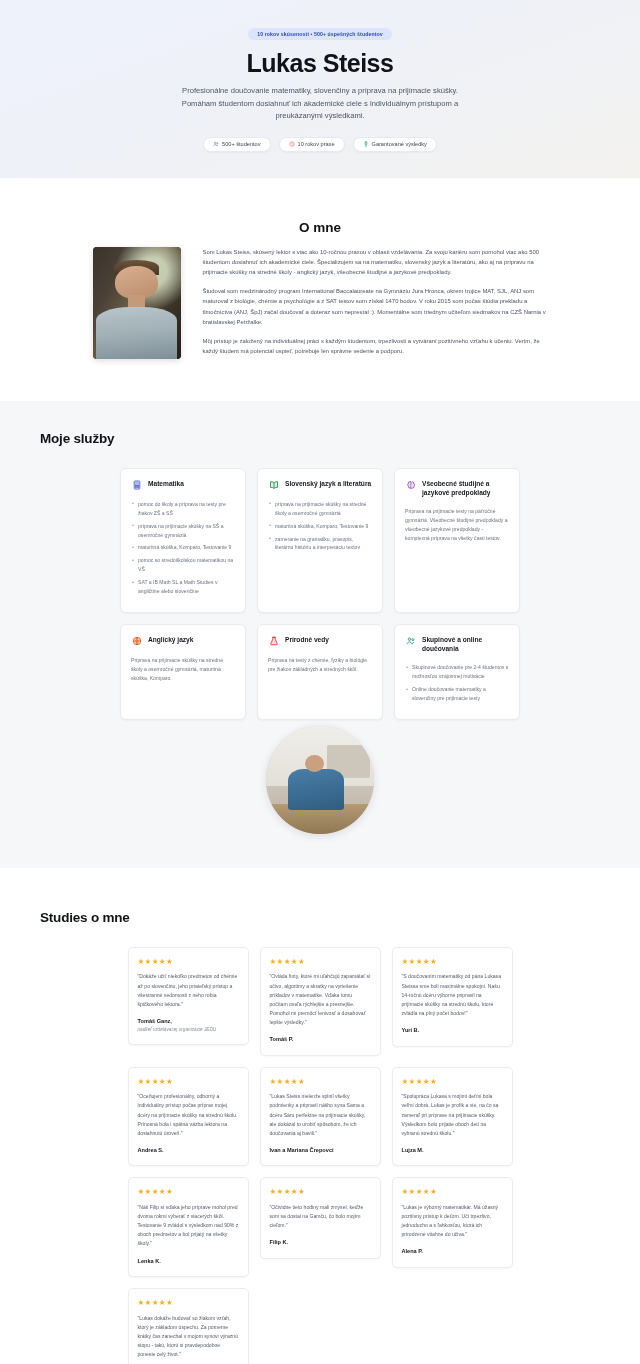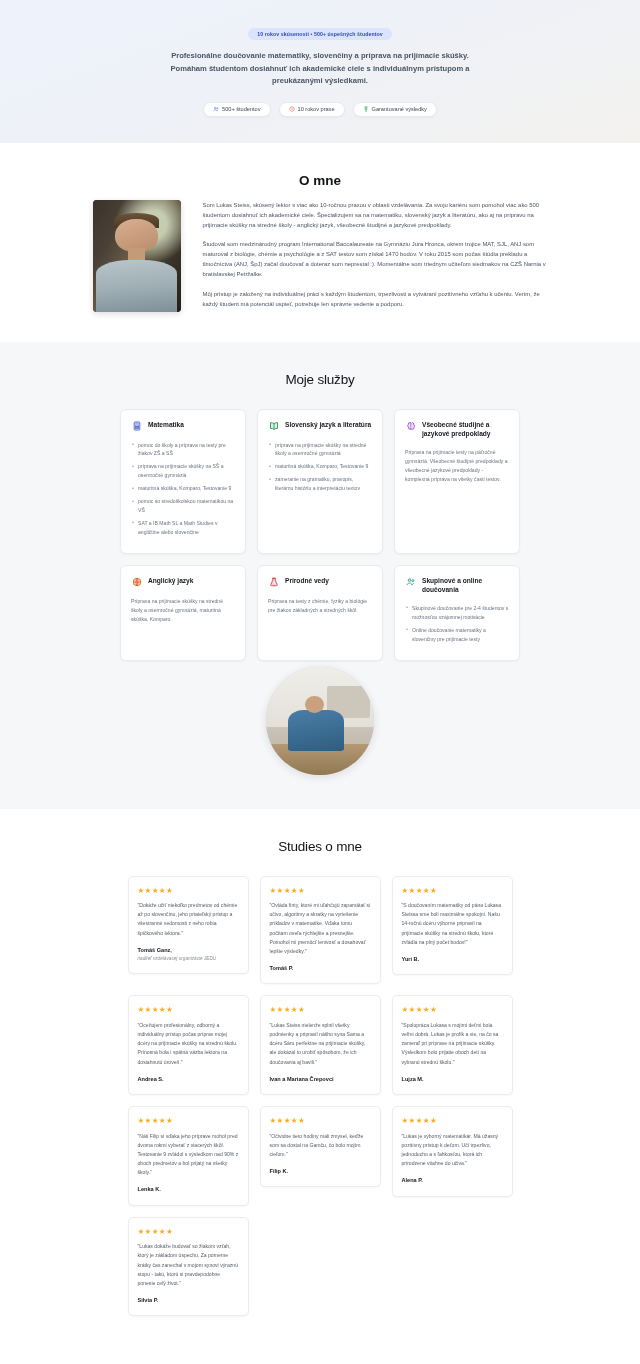--- a/index.html
+++ b/index.html
@@ -37,43 +37,41 @@
     color: #111318;
     margin: 0 0 9px 0;
     line-height: 1.05;
   }
   .hero-sub {
     font-size: 7.6px;
     line-height: 1.65;
     color: #4b5563;
     max-width: 300px;
     margin: 0 auto 14px auto;
-    font-weight: bold;
   }
   .hero-pills { display:flex; justify-content:center; gap:8px; }
   .pill {
     display:flex; align-items:center; gap:3px;
     background:#ffffff;
     border:1px solid #e7e9ee;
     border-radius: 20px;
     padding: 3.5px 9px;
     font-size: 5.6px;
     color:#3f4650;
     box-shadow: 0 1px 2px rgba(16,24,40,.04);
     white-space: nowrap;
   }
   .pill svg { display:block; }
 
   
-  .sec { padding: 30px 40px; }
+  .sec { padding: 30px 40px; margin-top: 12px; }
   .sec-gray { background:#f6f7f9; }
   .sec-title {
-    text-align:center;
     font-size: 13.5px;
-    font-weight: normal;
+    font-weight: bold;
     color:#111318;
     margin: 0 0 22px 0;
     letter-spacing:-0.2px;
   }
 
   
   .about-head { max-width:450px; margin:0 auto; }
   .about-title {
     font-size: 13.5px; font-weight:bold; color:#111318;
     margin: 0 0 12px 0; text-align:center;
@@ -210,20 +208,21 @@
   .stars { color:#f5ad21; font-size:7.5px; letter-spacing:.4px; line-height:1; margin-bottom:7px; }
   .tst-quote { font-size:5.1px; line-height:1.8; color:#545b66; margin:0 0 8px 0; }
   .tst-author { font-size:5.6px; font-weight:bold; color:#15181e; line-height:1.5; }
   .tst-role { font-size:4.7px; font-style:italic; color:#8b9099; line-height:1.5; margin-top:1px; }
 </style>
 </head>
 <body>
 
 <section class="hero">
   <div class="hero-badge">10 rokov skúsenosti • 500+ úspešných študentov</div>
+  <h1 class="hero-title">Lukas Steiss</h1>
   <p class="hero-sub">Profesionálne doučovanie matematiky, slovenčiny a príprava na prijímacie skúšky. Pomáham študentom dosiahnuť ich akademické ciele s individuálnym prístupom a preukázanými výsledkami.</p>
   <div class="hero-pills">
     <div class="pill">
       <span>
         <svg width="6" height="6" viewBox="0 0 16 16" fill="none" stroke="#5b76d8" stroke-width="1.5">
             <circle cx="6" cy="5.5" r="2.3"></circle>
             <path d="M2 13.5c0-2.2 1.8-3.6 4-3.6s4 1.4 4 3.6"></path>
             <circle cx="11.8" cy="6" r="1.7"></circle>
             <path d="M10.6 13.5c0-1.8 1.1-2.8 2.6-2.8"></path>
           </svg>

